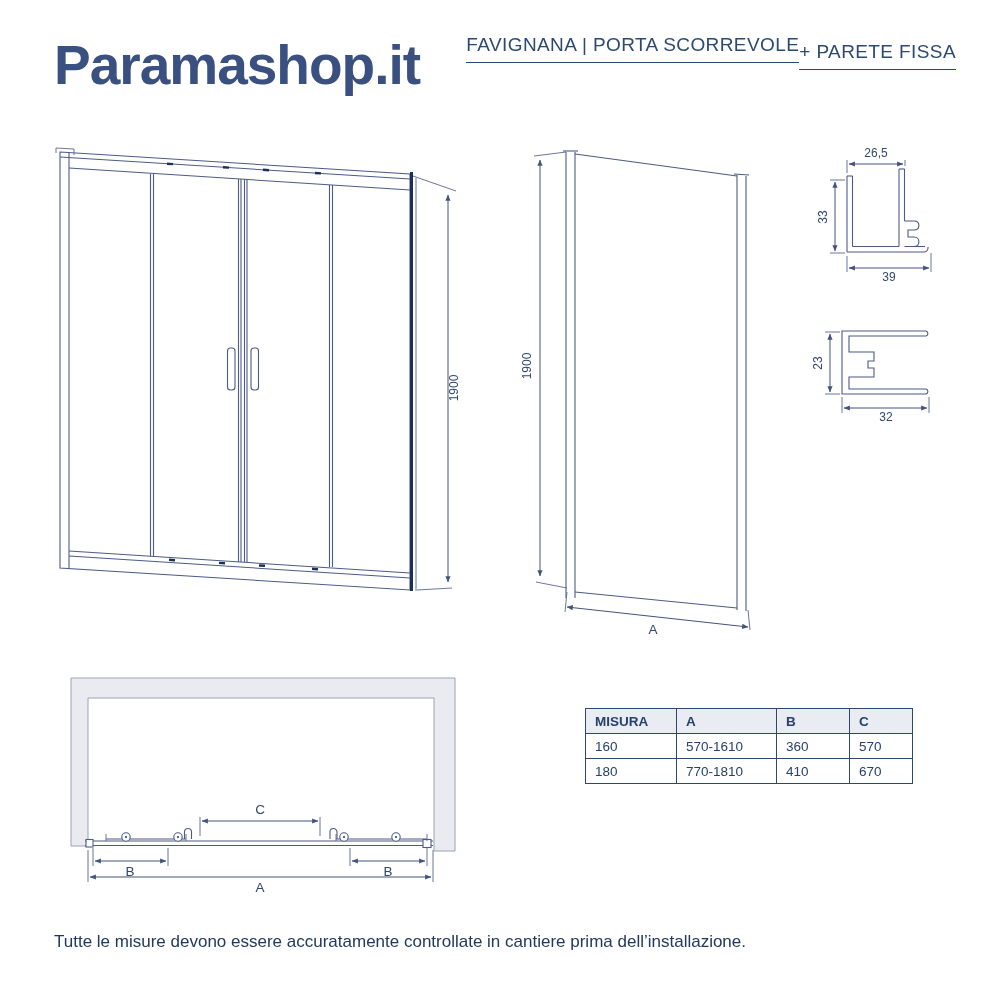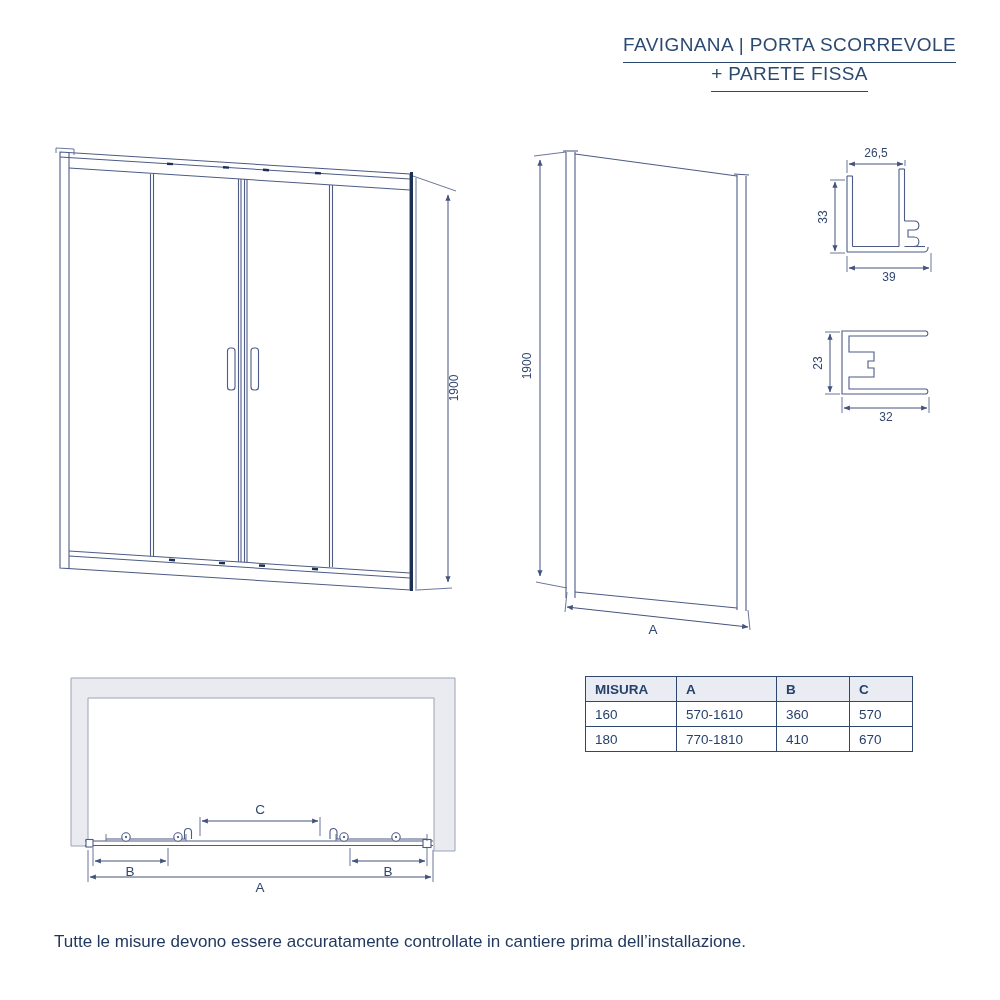--- a/index.html
+++ b/index.html
@@ -1,48 +1,49 @@
 <!DOCTYPE html>
 <html><head>
 <meta charset="utf-8">
 <style>
   html,body{margin:0;padding:0;background:#ffffff;}
   .page{position:relative;width:1000px;height:1000px;background:#fff;overflow:hidden;
         font-family:"Liberation Sans",sans-serif;}
   .logo{position:absolute;left:54px;top:38px;font-weight:bold;font-size:55px;
         letter-spacing:-1px;color:#3a5080;line-height:1;}
-  .prod-header{position:absolute;top:34px;right:44px;display:flex;flex-direction:column;
-        align-items:center;color:#2c4a70;font-size:19px;letter-spacing:.4px;}
+  .prod-header{position:absolute;top:34px;right:44px;display:flex;flex-direction:row;
+        align-items:flex-start;color:#2c4a70;font-size:19px;letter-spacing:.4px;}
   .prod-line{border-bottom:1.5px solid #2c4a70;padding-bottom:6px;white-space:nowrap;}
-  .prod-line + .prod-line{}
+  .prod-line + .prod-line{margin-top:7px;}
   svg.drawing{position:absolute;left:0;top:0;width:1000px;height:1000px;}
   svg .ln{stroke:#4d5b85;stroke-width:1.1;fill:none;}
   svg .thin{stroke:#5a6890;stroke-width:.9;fill:none;}
   svg .thick{stroke:#1c2f55;stroke-width:3;fill:none;}
   svg .tick{stroke:#1c2f55;stroke-width:2.4;fill:none;}
   svg .dim{stroke:#44537e;stroke-width:1;fill:none;
            marker-start:url(#arr);marker-end:url(#arr);}
   svg .ext{stroke:#5a6890;stroke-width:.9;fill:none;}
   svg .wall{fill:#e9ebf1;stroke:#99a2b4;stroke-width:1;}
   svg .wh{fill:#ffffff;}
   svg text{fill:#31476f;font-family:"Liberation Sans",sans-serif;font-size:12px;}
   svg text.big{font-size:13.5px;}
-  .size-table{position:absolute;left:585px;top:676px;border-collapse:collapse;
+  .size-table{position:absolute;left:585px;top:708px;border-collapse:collapse;
         font-size:13.5px;color:#27416b;table-layout:fixed;}
   .size-table th,.size-table td{border:1.5px solid #31486e;padding:2px 9px;height:20px;
         text-align:left;font-weight:normal;white-space:nowrap;}
   .size-table th{background:#e9ecf2;font-weight:bold;}
   .c1{width:72px}.c2{width:81px}.c3{width:54px}.c4{width:44px}
   .notes{position:absolute;left:54px;top:929px;font-size:17px;color:#22395f;line-height:1.5;}
 </style>
 </head>
 <body>
 
 <div class="page">
 
+  <div class="logo">Paramashop.it</div>
 
   <div class="prod-header">
     <div class="prod-line">FAVIGNANA | PORTA SCORREVOLE</div>
     <div class="prod-line">+ PARETE FISSA</div>
   </div>
 
   <svg class="drawing" viewBox="0 0 1000 1000" xmlns="http://www.w3.org/2000/svg">
     <defs>
       <marker id="arr" viewBox="0 0 10 10" refX="9" refY="5" markerWidth="6.5" markerHeight="6.5" orient="auto-start-reverse">
         <path d="M0,1 L9.5,5 L0,9 Z" fill="#44537e"></path>

